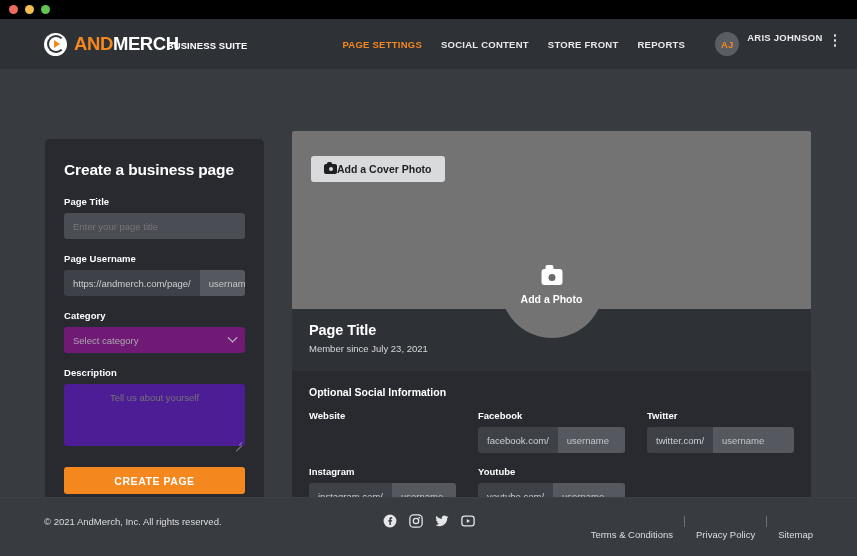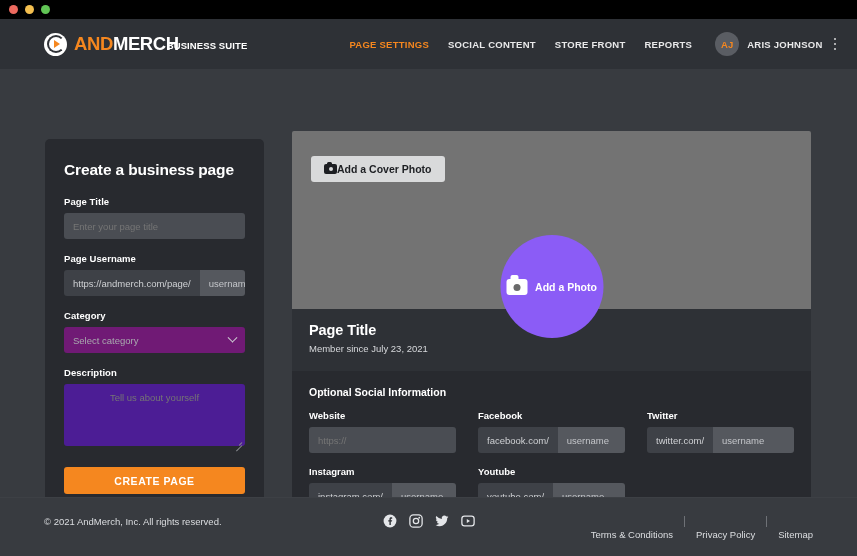--- a/index.html
+++ b/index.html
@@ -47,21 +47,21 @@
   .logo-suite {
     font-size: 9.5px; font-weight: 700; color: #ffffff; letter-spacing: .1px;
     margin-left: -19px; align-self: center; padding-top: 3px;
   }
   .nav { margin-left: auto; display: flex; align-items: center; gap: 19px; }
   .nav-item {
     font-size: 9.5px; font-weight: 700; letter-spacing: .25px; color: #e9e9ea;
     cursor: pointer; white-space: nowrap;
   }
   .nav-item.active { color: #f5871f; }
-  .user-chip { display: flex; align-items: center; gap: 8px; margin-left: 4px; }
+  .user-chip { display: flex; gap: 8px; margin-left: 11px; }
   .avatar-circle {
     width: 24px; height: 24px; border-radius: 50%; background: #5a5d63;
     display: flex; align-items: center; justify-content: center;
     font-size: 9.5px; font-weight: 700; color: #f5871f;
   }
   .user-name { font-size: 9.5px; font-weight: 700; letter-spacing: .25px; color: #e9e9ea; }
   .kebab { display: flex; flex-direction: column; gap: 2.5px; cursor: pointer; padding: 2px 3px; }
   .kebab i { width: 2.5px; height: 2.5px; border-radius: 50%; background: #d8d8da; display: block; }
 
   
@@ -166,22 +166,22 @@
   }
 
   .info-bar {
     background: #2e3136; height: 62px; padding: 13px 0 0 17px; position: relative;
   }
   .page-title { font-size: 14.5px; font-weight: 700; color: #ffffff; letter-spacing: -0.1px; }
   .member-since { font-size: 9.5px; color: #d7d9dc; margin-top: 5px; }
 
   .avatar-big {
     position: absolute; left: 50%; transform: translateX(-50%); top: 104px;
-    width: 103px; height: 103px; border-radius: 50%; background: #8b5cf6;
-    display: flex; flex-direction: row; align-items: center; justify-content: center;
+    width: 103px; height: 103px; border-radius: 50%; background: #737373;
+    display: flex; flex-direction: column; align-items: center; justify-content: center;
     gap: 8px; cursor: pointer; z-index: 5;
   }
   .avatar-big .label { font-size: 10.5px; font-weight: 700; color: #ffffff; }
   .cam-big { width: 21px; height: 16px; background: #ffffff; border-radius: 3px; position: relative; }
   .cam-big::before {
     content: ""; position: absolute; top: -4px; left: 4px; width: 8px; height: 4px;
     background: #ffffff; border-radius: 2px 2px 0 0;
   }
   .cam-big::after {
     content: ""; position: absolute; top: 5px; left: 7px; width: 7px; height: 7px;
@@ -300,21 +300,20 @@
         <span class="cam-big"></span>
         <span class="label">Add a Photo</span>
       </div>
 
       <div class="social-panel">
         <div class="social-heading">Optional Social Information</div>
 
         <div class="srow">
           <div class="scol">
             <div class="scol-label">Website</div>
-            <input class="input" type="text" placeholder="https://" style="">
           </div>
           <div class="scol">
             <div class="scol-label">Facebook</div>
             <div class="split">
               <span class="prefix">facebook.com/</span>
               <span class="suffix">username</span>
             </div>
           </div>
           <div class="scol">
             <div class="scol-label">Twitter</div>

